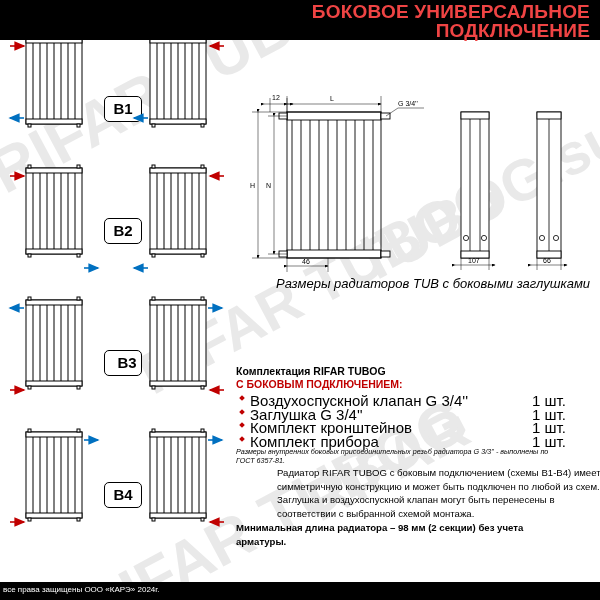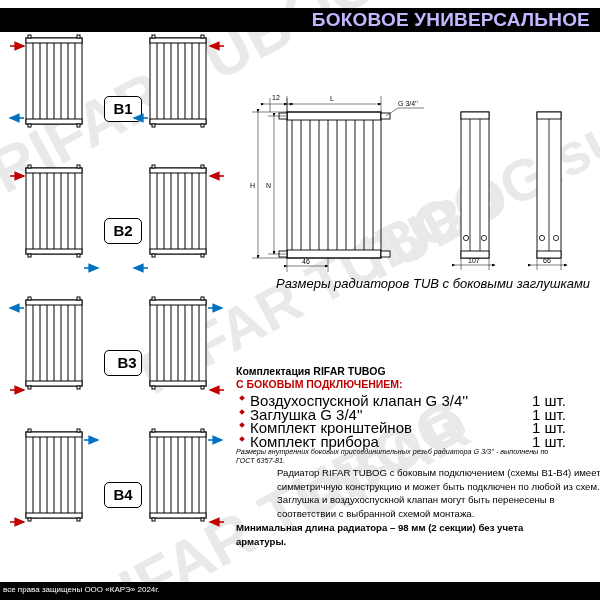--- a/index.html
+++ b/index.html
@@ -23,22 +23,22 @@
     z-index: 0;
   }
   .wm1 { left: -30px; top: 40px; font-size: 62px; transform: rotate(-28deg); }
   .wm2 { left: 120px; top: 250px; font-size: 58px; transform: rotate(-28deg); }
   .wm3 { left: 330px; top: 120px; font-size: 58px; transform: rotate(-28deg); }
   .wm4 { left: 60px; top: 480px; font-size: 62px; transform: rotate(-28deg); }
   .wm5 { left: 300px; top: 430px; font-size: 58px; transform: rotate(-28deg); }
 
   
   .header {
-    position: absolute; left: 0; top: 8px; width: 600px; height: 24px;
-    background: #000; color: #c4b5fd; z-index: 3;
+    position: absolute; left: 0; top: 0; width: 600px; height: 40px;
+    background: #000; color: #ef4444; z-index: 3;
   }
   .header-title {
     position: absolute; right: 10px; top: 2px;
     text-align: right;
     font-size: 19px; font-weight: bold; line-height: 19px;
     letter-spacing: 0.2px;
   }
 
   
   .footer {
@@ -106,20 +106,21 @@
 
 <div class="wm wm1">RIFAR TUBOG</div>
 <div class="wm wm2">RIFAR TUBOG</div>
 <div class="wm wm3">TUBOG.su RIFAR</div>
 <div class="wm wm4">RIFAR TUBOG</div>
 <div class="wm wm5">RIFAR</div>
 
 <div class="header">
   <div class="header-title">
     <div>БОКОВОЕ УНИВЕРСАЛЬНОЕ</div>
+    <div>ПОДКЛЮЧЕНИЕ</div>
   </div>
 </div>
 
 <svg class="canvas" viewBox="0 0 600 600">
   <defs>
     <marker id="ar-red" markerWidth="7" markerHeight="7" refX="6" refY="3" orient="auto">
       <path d="M0,0 L7,3 L0,6 z" fill="#c00000"></path>
     </marker>
     <marker id="ar-blue" markerWidth="7" markerHeight="7" refX="6" refY="3" orient="auto">
       <path d="M0,0 L7,3 L0,6 z" fill="#0070c0"></path>

